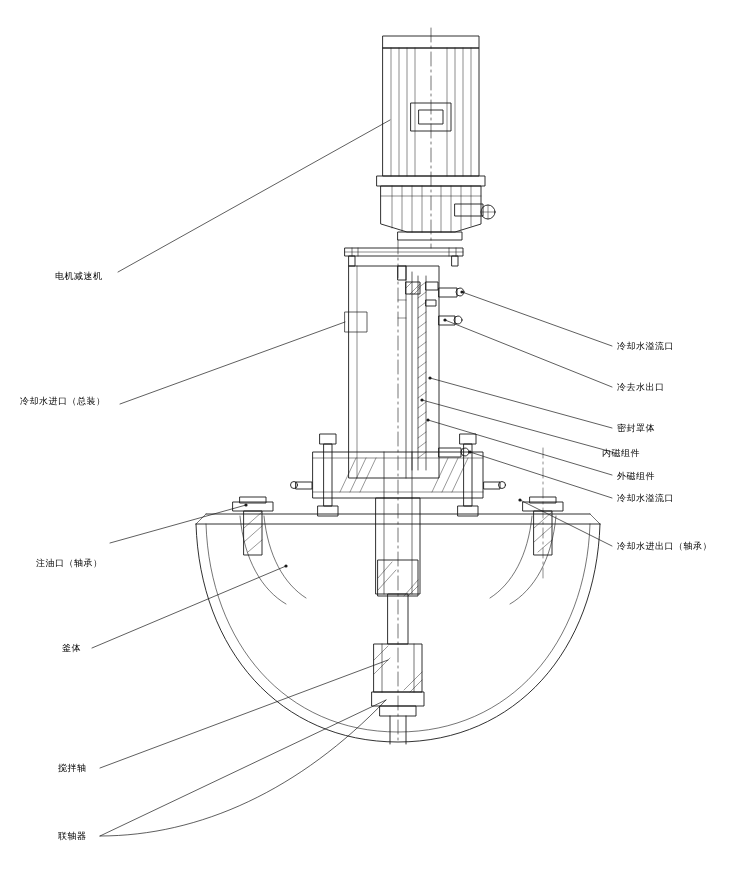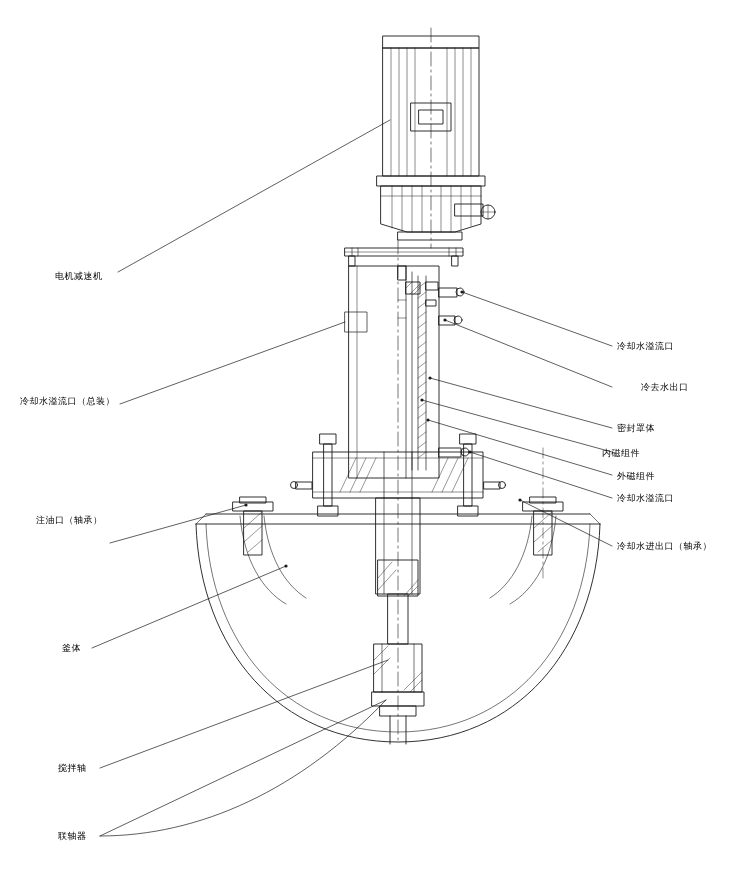--- a/index.html
+++ b/index.html
@@ -288,33 +288,33 @@
         <circle cx="470" cy="452" r="1.6"></circle>
         <circle cx="520" cy="500" r="1.6"></circle>
         <circle cx="246" cy="505" r="1.6"></circle>
         <circle cx="286" cy="566" r="1.6"></circle>
       </g>
     </g>
   </svg>
 
   <div class="label label-left" style="left:55px; top:271px;">电机减速机</div>
 
-  <div class="label label-left" style="left:20px; top:396px;">冷却水溢流口（总装）</div>
-
-  <div class="label label-left" style="left:36px; top:515px;">注油口（轴承）</div>
+  <div class="label label-left" style="left:20px; top:396px;">冷却水进口（总装）</div>
+
+  <div class="label label-left" style="left:36px; top:558px;">注油口（轴承）</div>
 
   <div class="label label-left" style="left:62px; top:643px;">釜体</div>
 
   <div class="label label-left" style="left:58px; top:763px;">搅拌轴</div>
 
   <div class="label label-left" style="left:58px; top:831px;">联轴器</div>
 
   <div class="label label-right" style="left:617px; top:341px;">冷却水溢流口</div>
 
-  <div class="label label-right" style="left:617px; top:382px;margin-left:24px;">冷去水出口</div>
+  <div class="label label-right" style="left:617px; top:382px;">冷去水出口</div>
 
   <div class="label label-right" style="left:617px; top:423px;">密封罩体</div>
 
   <div class="label label-right" style="left:602px; top:448px;">内磁组件</div>
 
   <div class="label label-right" style="left:617px; top:471px;">外磁组件</div>
 
   <div class="label label-right" style="left:617px; top:493px;">冷却水溢流口</div>
 
   <div class="label label-right" style="left:617px; top:541px;">冷却水进出口（轴承）</div>

